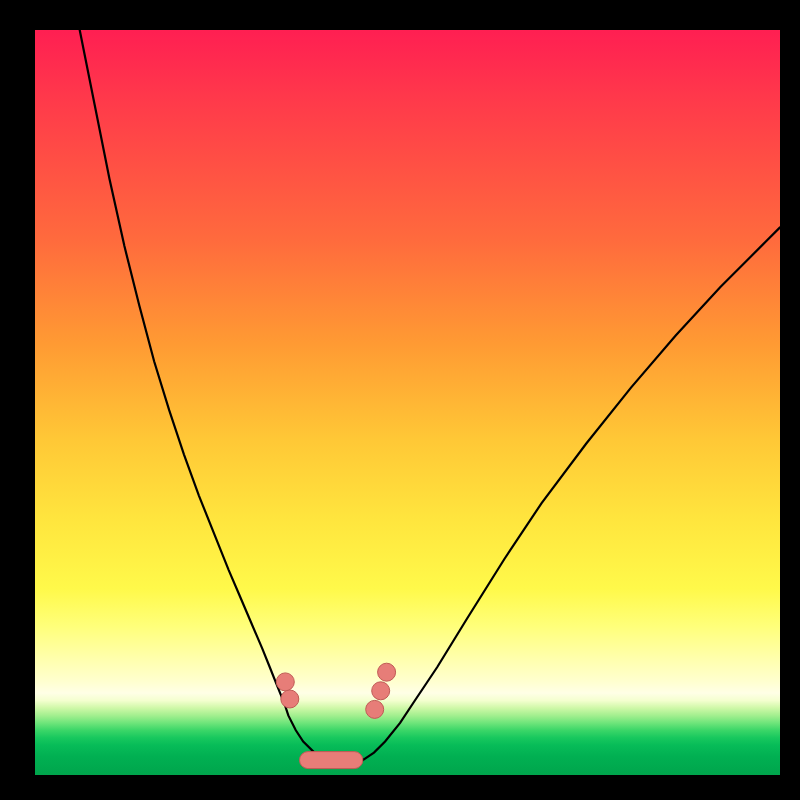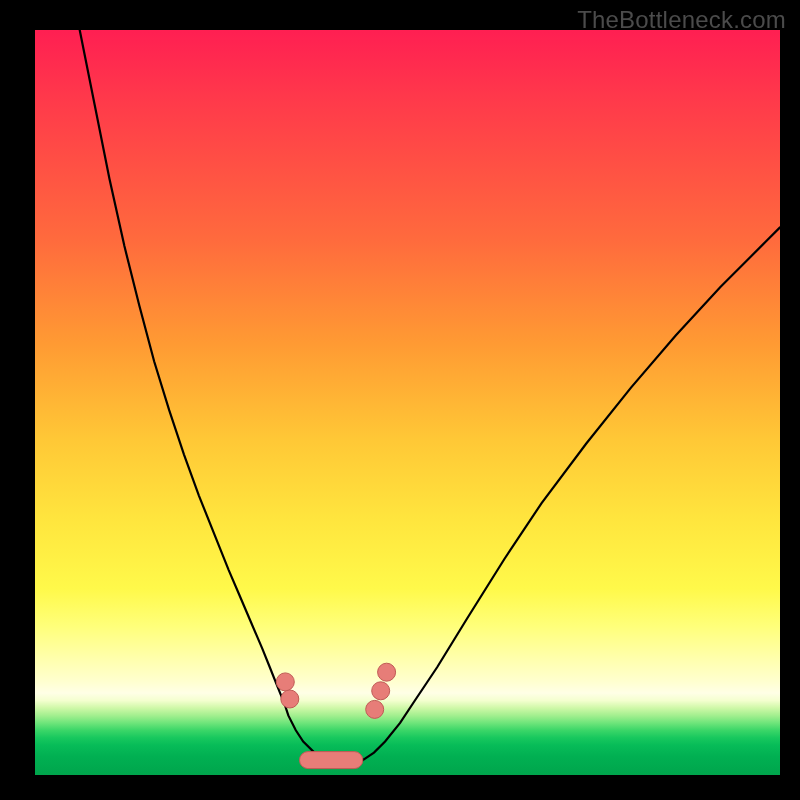--- a/index.html
+++ b/index.html
@@ -82,21 +82,20 @@
   .marker-pill {
     fill: #E77D78;
     stroke: #C05A55;
     stroke-width: 1;
   }
 </style>
 </head>
 <body>
 
 <div class="frame">
-  <div class="watermark">TheBottleneck.com</div>
 
   <div class="plot-area">
     <svg class="curves" viewBox="0 0 745 745" preserveAspectRatio="none">
 
       <path id="left-branch" class="curve" d="M44.7 0.0 L59.6 74.5 L74.5 149.0 L89.4 216.1 L104.3 275.6 L119.2 331.5 L134.1 379.9 L149.0 424.6 L163.9 465.6 L178.8 502.9 L193.7 540.1 L204.9 566.2 L216.0 592.3 L227.2 618.4 L234.7 637.0 L242.1 655.6 L249.6 674.2 L253.3 685.4 L260.8 700.3 L268.2 711.5 L279.4 722.6 L290.6 730.1"></path>
 
       <path id="right-branch" class="curve" d="M327.8 730.1 L339.0 722.6 L350.1 711.5 L365.1 692.9 L379.9 670.5 L402.3 637.0 L432.1 588.5 L469.4 529.0 L506.6 473.1 L551.3 413.5 L596.0 357.6 L640.7 305.5 L685.4 257.0 L730.1 212.3 L745.0 197.4"></path>
 
       <rect id="valley-pill" class="marker-pill" x="264.5" y="721.6" width="63.3" height="17" rx="8.5" ry="8.5"></rect>
 

